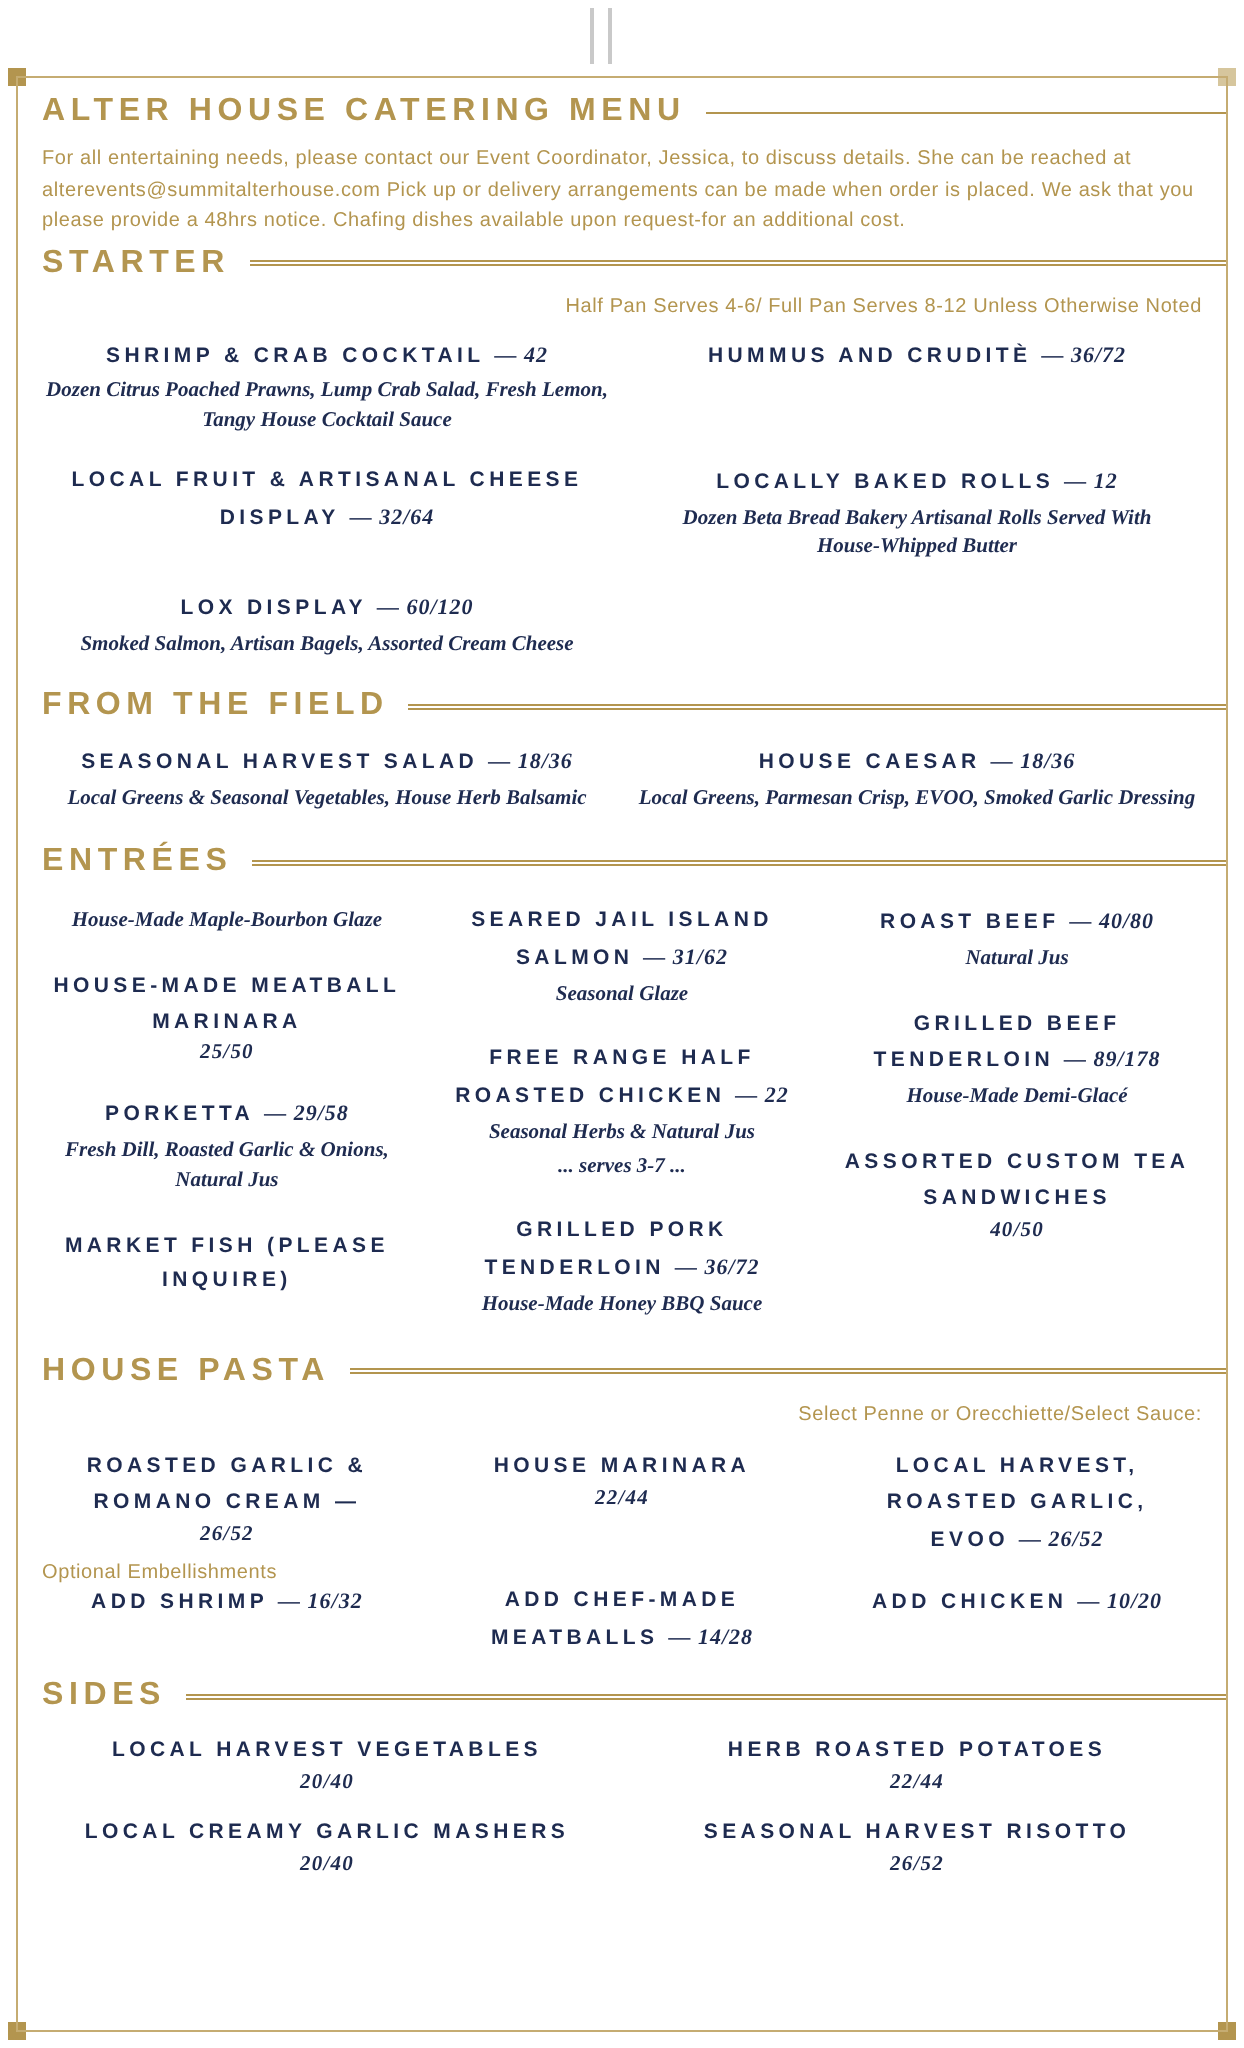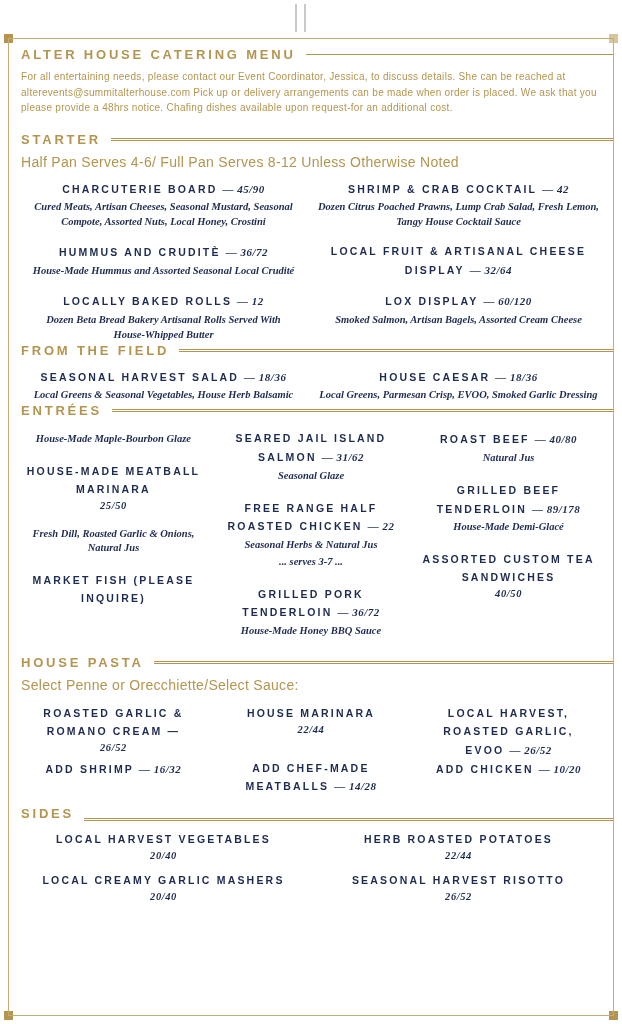--- a/index.html
+++ b/index.html
@@ -13,26 +13,26 @@
   .top-mark{position:absolute;top:4px;width:2px;height:28px;background:#c9c9c9;}
   .mark-left{left:295px;}
   .mark-right{left:304px;}
   .corner{position:absolute;width:9px;height:9px;background:var(--gold);}
   .tl{left:4px;top:34px;}
   .tr{right:4px;top:34px;background:var(--gold-light);}
   .bl{left:4px;bottom:4px;}
   .br{right:4px;bottom:4px;}
   .frame{position:absolute;left:8px;right:8px;top:38px;bottom:8px;border:1px solid #c5ac72;padding:8px 12px 0;}
   .sec-head{display:flex;align-items:center;margin-right:-12px;}
-  .sec-head .label{color:var(--gold);font-size:13px;font-weight:700;letter-spacing:2.8px;white-space:nowrap;}
+  .sec-head .label{color:var(--gold);font-size:16px;font-weight:700;letter-spacing:2.8px;white-space:nowrap;}
   .rule{flex:1;margin-left:10px;height:3px;border-top:1px solid var(--gold);border-bottom:1px solid var(--gold);}
   .rule-single{flex:1;margin-left:10px;height:0;border-top:1px solid var(--gold);}
   .intro{color:var(--gold);font-size:10px;line-height:1.55;margin:7px 0 0;letter-spacing:0.3px;}
-  .note{color:var(--gold);font-size:14px;margin:7px 0 0;letter-spacing:0.3px;}
-  .mt10{margin-top:10px;align-items:flex-end;} .mt12{margin-top:16px;} .mt14{}
+  .note{color:var(--gold);font-size:10px;margin:7px 0 0;letter-spacing:0.3px;text-align:right;}
+  .mt10{margin-top:10px;} .mt12{margin-top:4px;} .mt14{margin-top:14px;}
   .grid2{display:grid;grid-template-columns:1fr 1fr;column-gap:10px;row-gap:13px;margin-top:10px;}
   .grid3{display:grid;grid-template-columns:1fr 1.05fr 1fr;column-gap:8px;margin-top:12px;align-items:start;}
   .col > .item{margin-bottom:16px;}
   .item{text-align:center;color:var(--navy);}
   .iname{font-size:10.5px;font-weight:700;letter-spacing:2.2px;line-height:1.7;}
   .pr{font-family:"Liberation Serif",serif;font-style:italic;font-weight:600;letter-spacing:0.5px;font-size:11px;margin-left:5px;white-space:nowrap;}
   .prb{display:block;font-family:"Liberation Serif",serif;font-style:italic;font-weight:700;font-size:10.5px;letter-spacing:0.6px;margin-top:1px;color:var(--navy);}
   .idesc{font-family:"Liberation Serif",serif;font-style:italic;font-weight:700;font-size:10.5px;line-height:1.4;margin-top:2px;}
   .mwa{margin-left:auto;margin-right:auto;}
   .nw155{max-width:155px;} .nw165{max-width:165px;} .nw175{max-width:175px;}
@@ -61,30 +61,25 @@
     <p class="intro">For all entertaining needs, please contact our Event Coordinator, Jessica, to discuss details. She can be reached at alterevents@summitalterhouse.com  Pick up or delivery arrangements can be made when order is placed. We ask that you please provide a 48hrs notice. Chafing dishes available upon request-for an additional cost.</p>
 
     <div class="sec-head mt12">
       <span class="label">STARTER</span>
       <span class="rule"></span>
     </div>
     <p class="note">Half Pan Serves 4-6/ Full Pan Serves 8-12 Unless Otherwise Noted</p>
 
     <div class="grid2">
       <div class="item">
-        <div class="iname"><span>CHARCUTERIE BOARD</span><span class="pr">— 45/90</span></div>
-        <div class="idesc dw285 mwa">Cured Meats, Artisan Cheeses, Seasonal Mustard, Seasonal Compote, Assorted Nuts, Local Honey, Crostini</div>
-      </div>
-      <div class="item">
         <div class="iname"><span>SHRIMP &amp; CRAB COCKTAIL</span><span class="pr">— 42</span></div>
         <div class="idesc dw285 mwa">Dozen Citrus Poached Prawns, Lump Crab Salad, Fresh Lemon, Tangy House Cocktail Sauce</div>
       </div>
       <div class="item">
         <div class="iname"><span>HUMMUS AND CRUDITÈ</span><span class="pr">— 36/72</span></div>
-        <div class="idesc dw285 mwa">House-Made Hummus and Assorted Seasonal Local Crudité</div>
       </div>
       <div class="item">
         <div class="iname nw275 mwa"><span>LOCAL FRUIT &amp; ARTISANAL CHEESE DISPLAY</span><span class="pr">— 32/64</span></div>
       </div>
       <div class="item">
         <div class="iname"><span>LOCALLY BAKED ROLLS</span><span class="pr">— 12</span></div>
         <div class="idesc dw260 mwa">Dozen Beta Bread Bakery Artisanal Rolls Served With House-Whipped Butter</div>
       </div>
       <div class="item">
         <div class="iname"><span>LOX DISPLAY</span><span class="pr">— 60/120</span></div>
@@ -115,20 +110,21 @@
     <div class="grid3">
       <div class="col">
         <div class="item">
           <div class="idesc mwa">House-Made Maple-Bourbon Glaze</div>
         </div>
         <div class="item">
           <div class="iname nw175 mwa"><span>HOUSE-MADE MEATBALL MARINARA</span></div>
           <span class="prb">25/50</span>
         </div>
         <div class="item">
+          <div class="iname"><span>PORKETTA</span><span class="pr">— 29/58</span></div>
           <div class="idesc dw180 mwa">Fresh Dill, Roasted Garlic &amp; Onions, Natural Jus</div>
         </div>
         <div class="item">
           <div class="iname nw185 mwa"><span>MARKET FISH (PLEASE INQUIRE)</span></div>
         </div>
       </div>
       <div class="col">
         <div class="item">
           <div class="iname nw175 mwa"><span>SEARED JAIL ISLAND SALMON</span><span class="pr">— 31/62</span></div>
           <div class="idesc mwa">Seasonal Glaze</div>
@@ -170,20 +166,21 @@
         <span class="prb">26/52</span>
       </div>
       <div class="item">
         <div class="iname"><span>HOUSE MARINARA</span></div>
         <span class="prb">22/44</span>
       </div>
       <div class="item">
         <div class="iname nw160 mwa"><span>LOCAL HARVEST, ROASTED GARLIC, EVOO</span><span class="pr">— 26/52</span></div>
       </div>
     </div>
+    <p class="emb">Optional Embellishments</p>
     <div class="grid3" style="margin-top:0;">
       <div class="item">
         <div class="iname"><span>ADD SHRIMP</span><span class="pr">— 16/32</span></div>
       </div>
       <div class="item">
         <div class="iname nw175 mwa"><span>ADD CHEF-MADE MEATBALLS</span><span class="pr">— 14/28</span></div>
       </div>
       <div class="item">
         <div class="iname"><span>ADD CHICKEN</span><span class="pr">— 10/20</span></div>
       </div>

